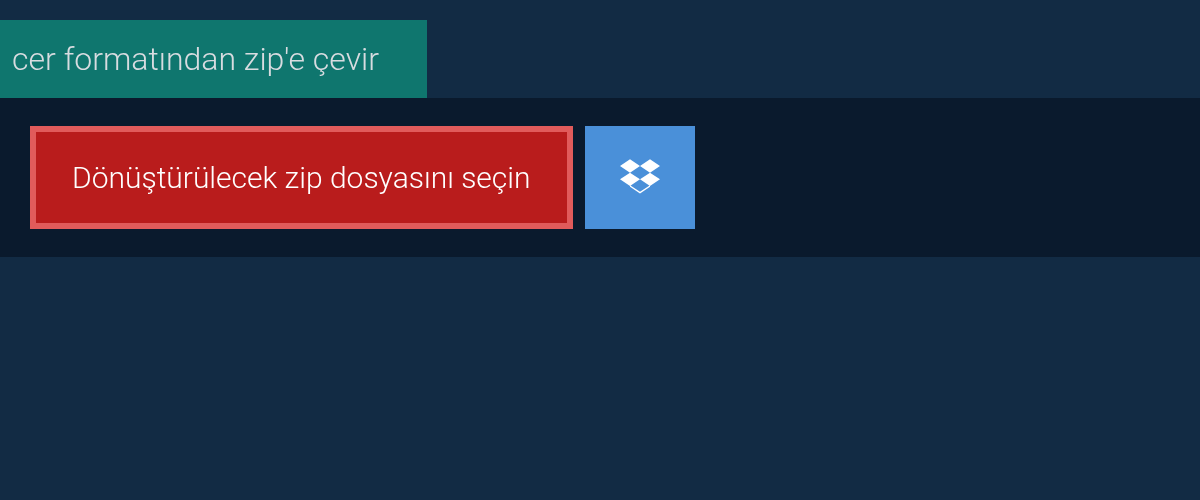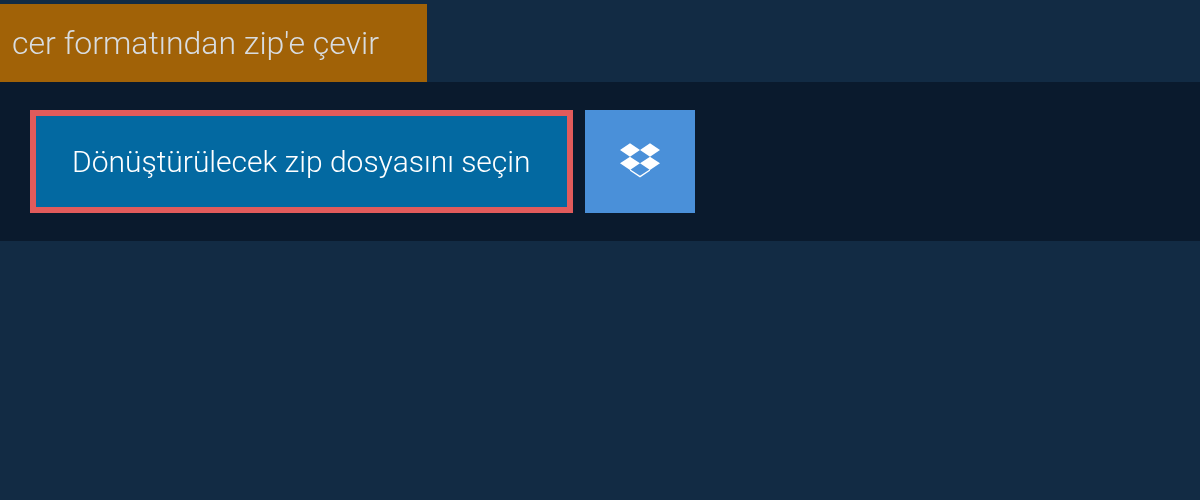--- a/index.html
+++ b/index.html
@@ -8,40 +8,40 @@
       box-sizing: border-box;
     }
     body {
       width: 1200px;
       height: 500px;
       background-color: #122b44;
       font-family: -apple-system, BlinkMacSystemFont, "Segoe UI", Roboto, Helvetica, Arial, sans-serif;
       overflow: hidden;
     }
     .tab-header {
-      background-color: #a16207;
+      background-color: #0f766e;
       color: #d8dce0;
       display: inline-block;
       padding: 20px 48px 20px 12px;
       font-size: 32px;
       font-weight: 300;
-      margin-top: 4px;
+      margin-top: 20px;
     }
     .main-panel {
       background-color: #0a1a2d;
       padding: 28px 30px;
       margin-top: 0;
     }
     .button-row {
       display: flex;
       gap: 12px;
       align-items: stretch;
     }
     .select-file-button {
-      background-color: #0369a1;
+      background-color: #b91c1c;
       border: 6px solid #e15b5b;
       color: #ffffff;
       font-size: 30px;
       font-weight: 300;
       padding: 28px 36px;
       cursor: pointer;
       display: flex;
       align-items: center;
       justify-content: center;
       text-align: center;

